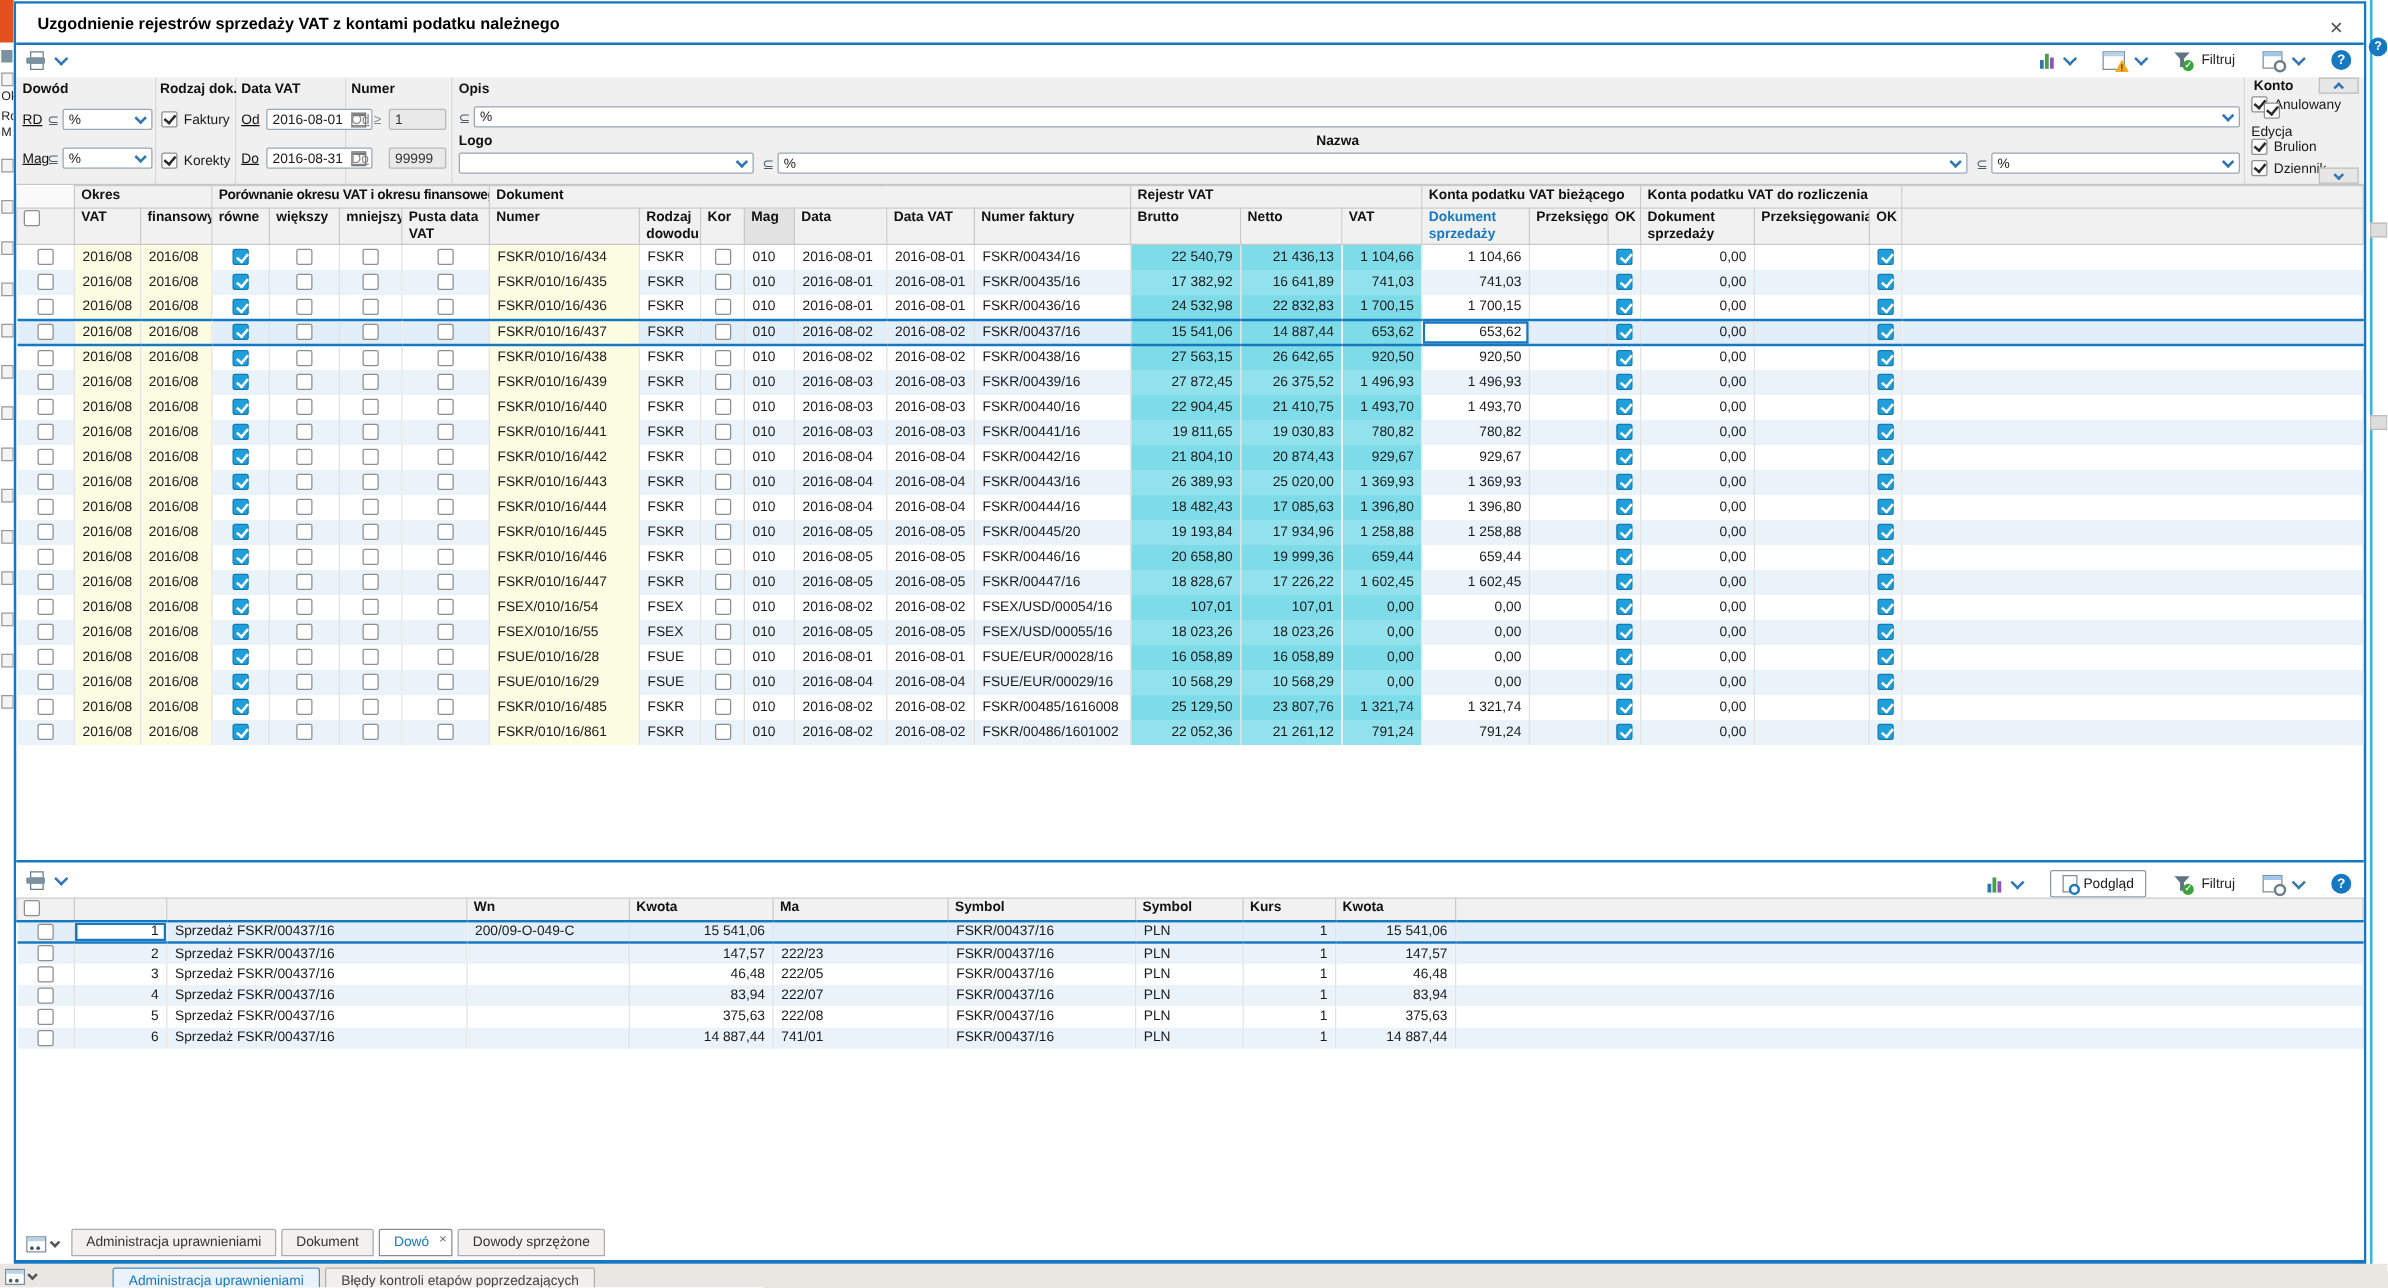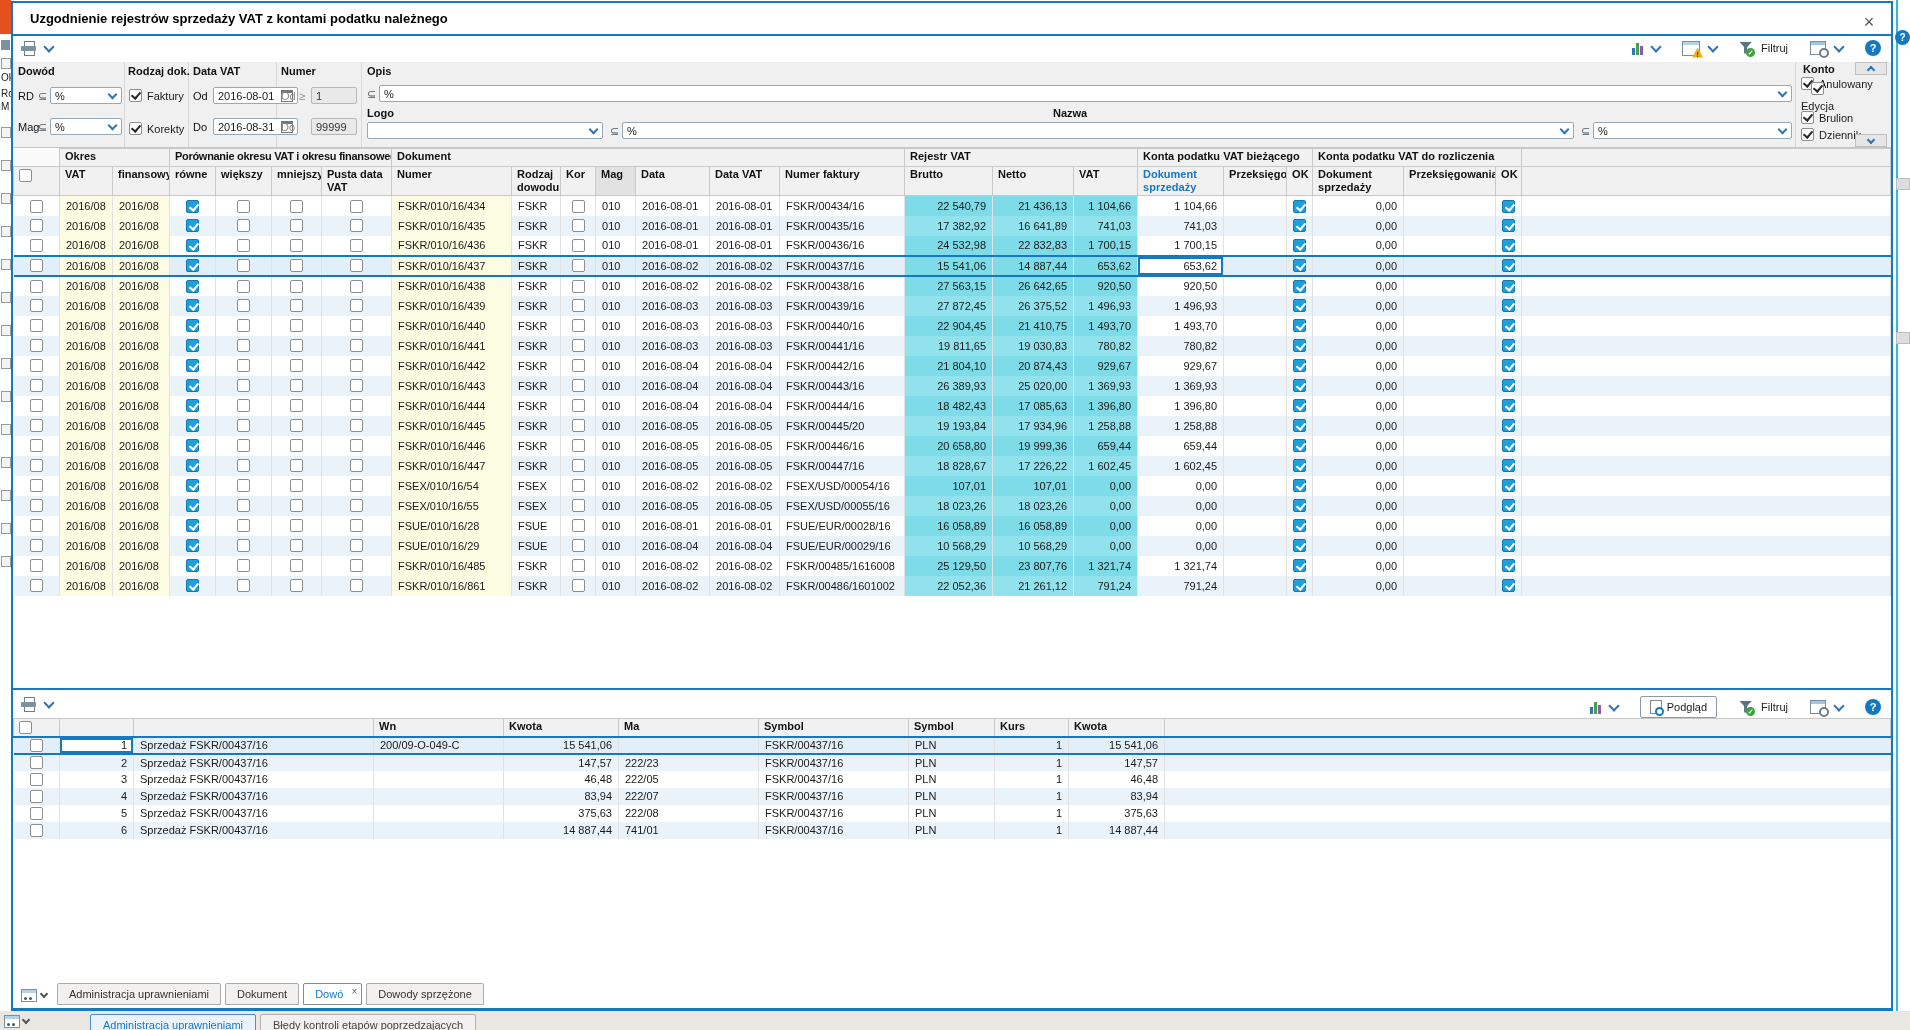--- a/index.html
+++ b/index.html
@@ -72,21 +72,21 @@
       background:#4a5a66;box-shadow:5px 0 0 #4a5a66;}
   .ico-cal{display:inline-block;position:relative;width:10px;height:10px;border:1px solid #767676;background:#fff;vertical-align:middle;}
   .ico-cal::before{content:"";position:absolute;left:0;top:0;width:100%;height:2px;background:#767676;}
   .tb-label{font-size:11px;color:#222;}
   .btn{display:inline-flex;align-items:center;gap:5px;height:20px;padding:0 9px;background:#fff;
        border:1px solid #8A9BA8;border-radius:2px;}
 
   
   #filter-panel{top:59px;left:0;right:0;height:85px;background:#F0F0F0;border-bottom:1px solid #C6C6C6;font-size:11px;}
   .f-label{position:absolute;font-weight:bold;color:#111;}
-  .f-text{position:absolute;color:#111;}
+  .f-text{position:absolute;color:#111;text-decoration:underline;}
   .f-op{position:absolute;color:#4a5a66;font-size:11px;}
   .f-sep{position:absolute;top:0;bottom:0;width:1px;background:#D9D9D9;}
   .f-input{position:absolute;height:17px;background:#fff;border:1px solid #98A8B4;border-radius:2px;
       line-height:17px;padding:0 4px;box-sizing:border-box;white-space:nowrap;overflow:hidden;}
   .f-input .chev{position:absolute;right:5px;top:6px;width:5px;height:5px;}
   .f-input.disabled{background:#E9E9E9;border-color:#B8B8B8;color:#333;}
   .f-input .ico-cal{position:absolute;right:4px;top:2px;}
   .cb{display:inline-block;position:relative;width:13px;height:13px;background:#fff;border:1px solid #8E8E8E;
       border-radius:2px;box-sizing:border-box;vertical-align:middle;}
   .cb-flat.checked::after{content:"";position:absolute;left:3px;top:0px;width:4px;height:7px;

